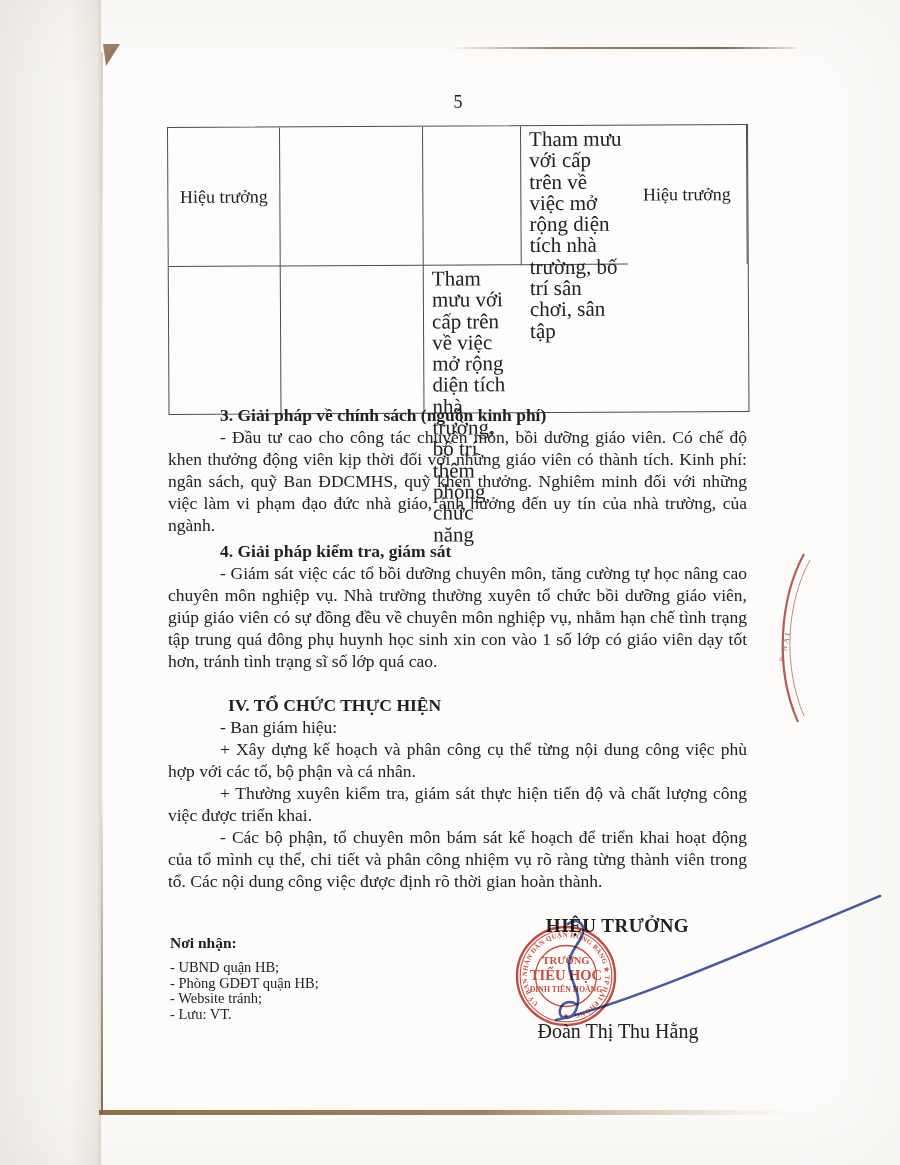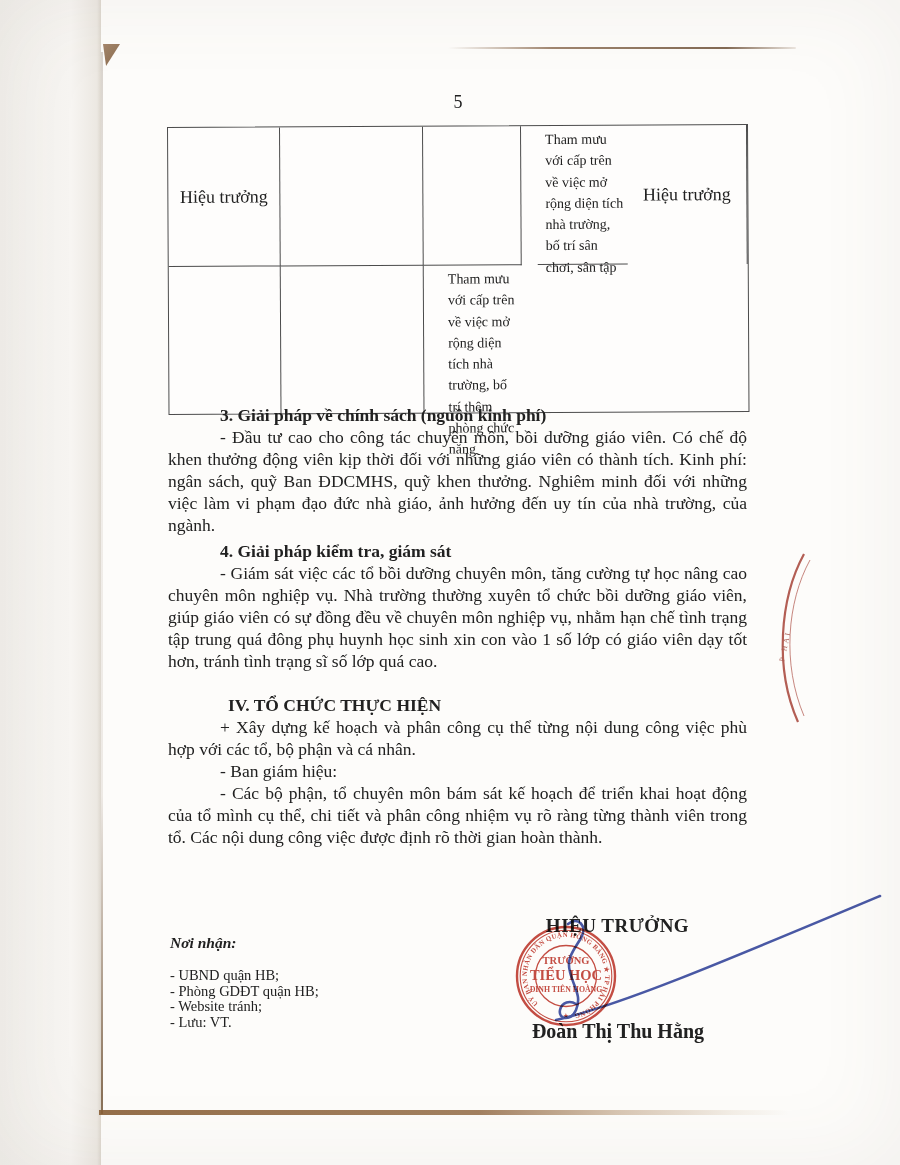--- a/index.html
+++ b/index.html
@@ -57,44 +57,44 @@
   .cell{
     border-right:1.2px solid #4c4c4c;
     border-bottom:1.2px solid #4c4c4c;
     box-sizing:border-box;
     font-size:18px;
   }
   .cell.last-col{border-right:none;}
   .cell.last-row{border-bottom:none;}
   .cell.center{display:flex;align-items:center;justify-content:center;text-align:center;}
   .cell.note{
-    font-size:14px;line-height:21.3px;
-    padding:3px 4px 2px 8px;text-align:left;margin-left:16px;
+    font-size:21px;line-height:21.3px;
+    padding:3px 4px 2px 8px;text-align:left;
   }
   .doc-text{
     position:absolute;left:168px;top:400px;width:579px;
     font-size:17.5px;line-height:22px;text-align:justify;
   }
   .doc-text p{margin:0;text-indent:52px;}
   .doc-text .heading{font-weight:bold;text-align:left;}
   .doc-text .h-3{margin-top:4px;}
   .doc-text .h-4{margin-top:4px;}
   .doc-text .h-iv{margin-top:22px;text-indent:60px;}
   .recipients{
     position:absolute;left:170px;top:934px;width:260px;
   }
-  .recipients .label{font-size:15.5px;font-weight:bold;font-style:italic;margin-bottom:16px;}
+  .recipients .label{font-size:15.5px;font-weight:bold;margin-bottom:8px;}
   .recipients .item{font-size:14.5px;line-height:15.5px;}
   .sig-title{
     position:absolute;left:500px;top:915px;width:235px;
     text-align:center;font-size:19px;font-weight:bold;letter-spacing:.5px;
   }
   .signer-name{
     position:absolute;left:478px;top:1020px;width:280px;
-    text-align:center;font-size:20px;font-weight:bold;
+    text-align:center;font-size:20px;font-weight:normal;
   }
   .stamp-svg{position:absolute;left:496px;top:906px;width:140px;height:140px;opacity:.9;mix-blend-mode:multiply;}
   .edge-stamp-svg{position:absolute;left:758px;top:550px;width:60px;height:178px;opacity:.85;mix-blend-mode:multiply;}
   .signature-svg{position:absolute;left:468px;top:878px;width:430px;height:155px;mix-blend-mode:multiply;}
 </style>
 </head>
 <body>
 
 <div id="page">
 
@@ -119,22 +119,23 @@
   </div>
 
   <div class="doc-text">
     <p class="heading h-3">3. Giải pháp về chính sách (nguồn kinh phí)</p>
     <p>- Đầu tư cao cho công tác chuyên môn, bồi dưỡng giáo viên. Có chế độ khen thưởng động viên kịp thời đối với những giáo viên có thành tích. Kinh phí: ngân sách, quỹ Ban ĐDCMHS, quỹ khen thưởng. Nghiêm minh đối với những việc làm vi phạm đạo đức nhà giáo, ảnh hưởng đến uy tín của nhà trường, của ngành.</p>
 
     <p class="heading h-4">4. Giải pháp kiểm tra, giám sát</p>
     <p>- Giám sát việc các tổ bồi dưỡng chuyên môn, tăng cường tự học nâng cao chuyên môn nghiệp vụ. Nhà trường thường xuyên tổ chức bồi dưỡng giáo viên, giúp giáo viên có sự đồng đều về chuyên môn nghiệp vụ, nhằm hạn chế tình trạng tập trung quá đông phụ huynh học sinh xin con vào 1 số lớp có giáo viên dạy tốt hơn, tránh tình trạng sĩ số lớp quá cao.</p>
 
     <p class="heading h-iv">IV. TỔ CHỨC THỰC HIỆN</p>
+    <p>- Ban giám hiệu:</p>
     <p>+ Xây dựng kế hoạch và phân công cụ thể từng nội dung công việc phù hợp với các tổ, bộ phận và cá nhân.</p>
-    <p>- Ban giám hiệu:</p>
+    <p>+ Thường xuyên kiểm tra, giám sát thực hiện tiến độ và chất lượng công việc được triển khai.</p>
     <p>- Các bộ phận, tổ chuyên môn bám sát kế hoạch để triển khai hoạt động của tổ mình cụ thể, chi tiết và phân công nhiệm vụ rõ ràng từng thành viên trong tổ. Các nội dung công việc được định rõ thời gian hoàn thành.</p>
   </div>
 
   <div class="recipients">
     <div class="label">Nơi nhận:</div>
     <div class="item">- UBND quận HB;</div>
     <div class="item">- Phòng GDĐT quận HB;</div>
     <div class="item">- Website tránh;</div>
     <div class="item">- Lưu: VT.</div>
   </div>

